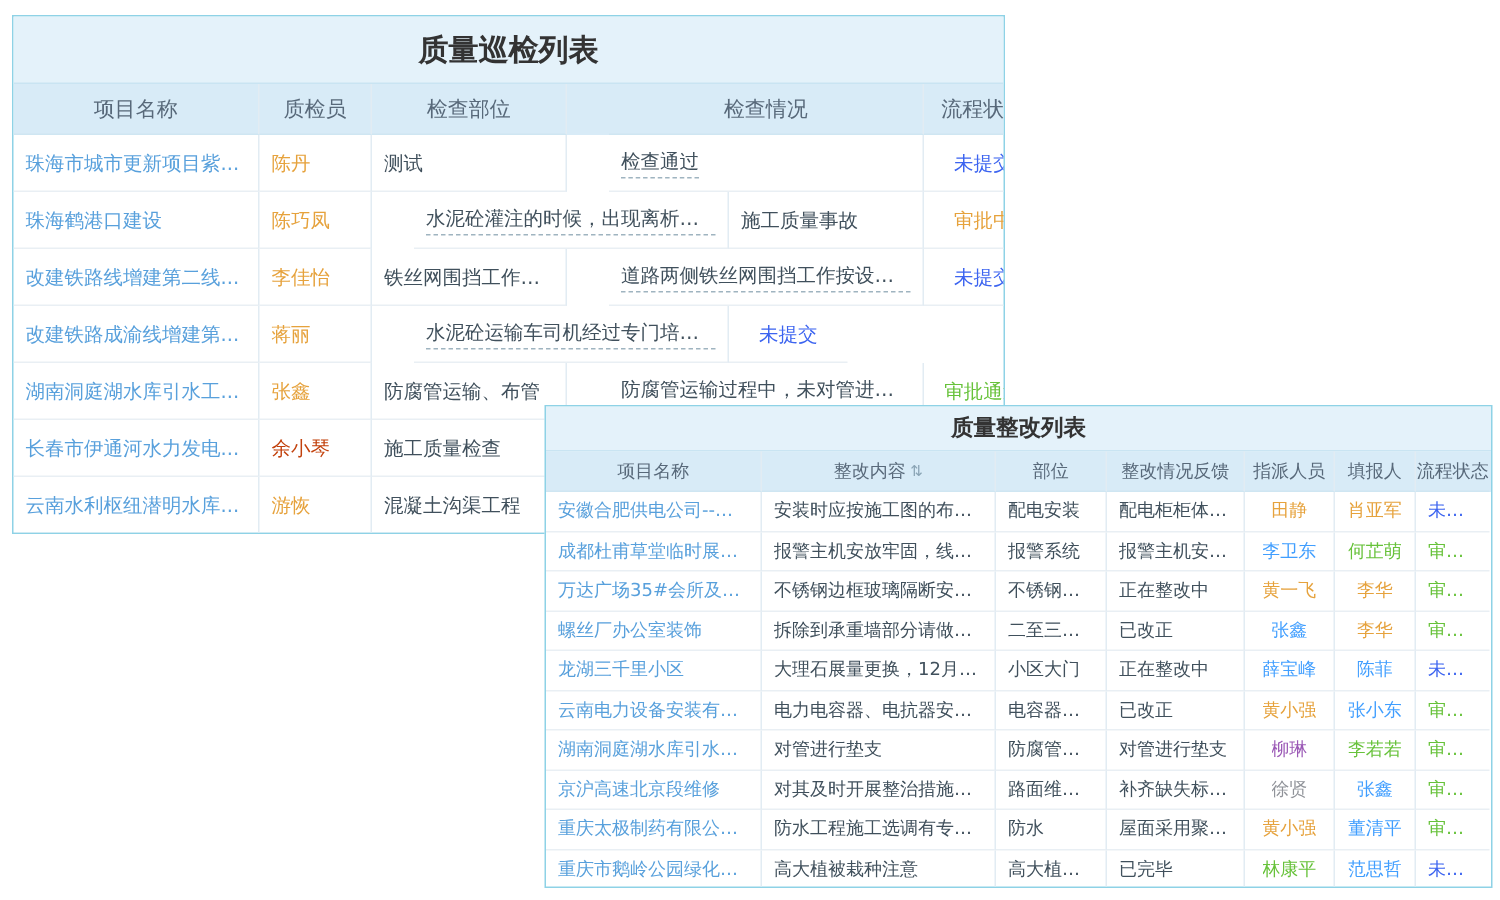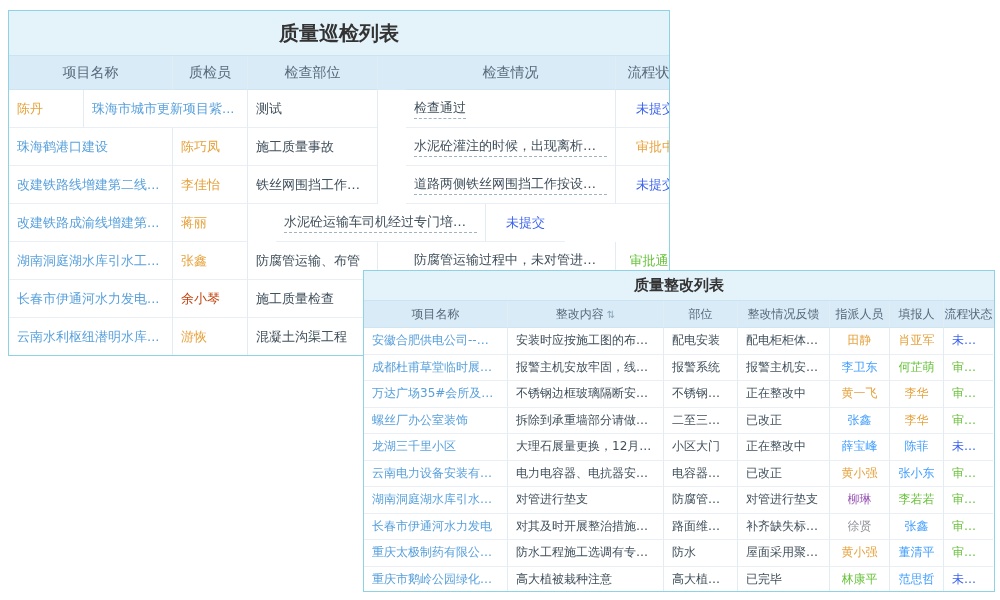--- a/index.html
+++ b/index.html
@@ -70,48 +70,48 @@
   <div class="card-title">质量巡检列表</div>
   <div class="hrow">
     <div class="hcell c0">项目名称</div>
     <div class="hcell c1">质检员</div>
     <div class="hcell c2">检查部位</div>
     <div class="hcell c3">检查情况</div>
     <div class="hcell c4">流程状态</div>
   </div>
   <div id="t1-body">
       <div class="trow">
+        <div class="cell c0">
+          <span class="link">珠海市城市更新项目紫...</span>
+        </div>
         <div class="cell c1">
           <span style="color: rgb(230, 162, 60);">陈丹</span>
         </div>
-        <div class="cell c0">
-          <span class="link">珠海市城市更新项目紫...</span>
-        </div>
         <div class="cell c2">
           <span>测试</span>
         </div>
         <div class="cell c3">
           <span class="dashed">检查通过</span>
         </div>
         <div class="cell c4">
           <span style="color: rgb(60, 100, 240);">未提交</span>
         </div>
       </div>
       <div class="trow">
         <div class="cell c0">
           <span class="link">珠海鹤港口建设</span>
         </div>
         <div class="cell c1">
           <span style="color: rgb(230, 162, 60);">陈巧凤</span>
         </div>
+        <div class="cell c3">
+          <span class="dashed">水泥砼灌注的时候，出现离析现象</span>
+        </div>
         <div class="cell c2">
           <span>施工质量事故</span>
-        </div>
-        <div class="cell c3">
-          <span class="dashed">水泥砼灌注的时候，出现离析现象</span>
         </div>
         <div class="cell c4">
           <span style="color: rgb(230, 162, 60);">审批中</span>
         </div>
       </div>
       <div class="trow">
         <div class="cell c0">
           <span class="link">改建铁路线增建第二线...</span>
         </div>
         <div class="cell c1">
@@ -366,21 +366,21 @@
         </div>
         <div class="cell c5">
           <span style="color: rgb(103, 194, 58);">李若若</span>
         </div>
         <div class="cell c6">
           <span style="color: rgb(103, 194, 58);">审批通过</span>
         </div>
       </div>
       <div class="trow">
         <div class="cell c0">
-          <span class="link">长春市伊通河水力发电</span>
+          <span class="link">京沪高速北京段维修</span>
         </div>
         <div class="cell c1">
           <span>对其及时开展整治措施，桥头...</span>
         </div>
         <div class="cell c2">
           <span>路面维修检...</span>
         </div>
         <div class="cell c3">
           <span>补齐缺失标志...</span>
         </div>

